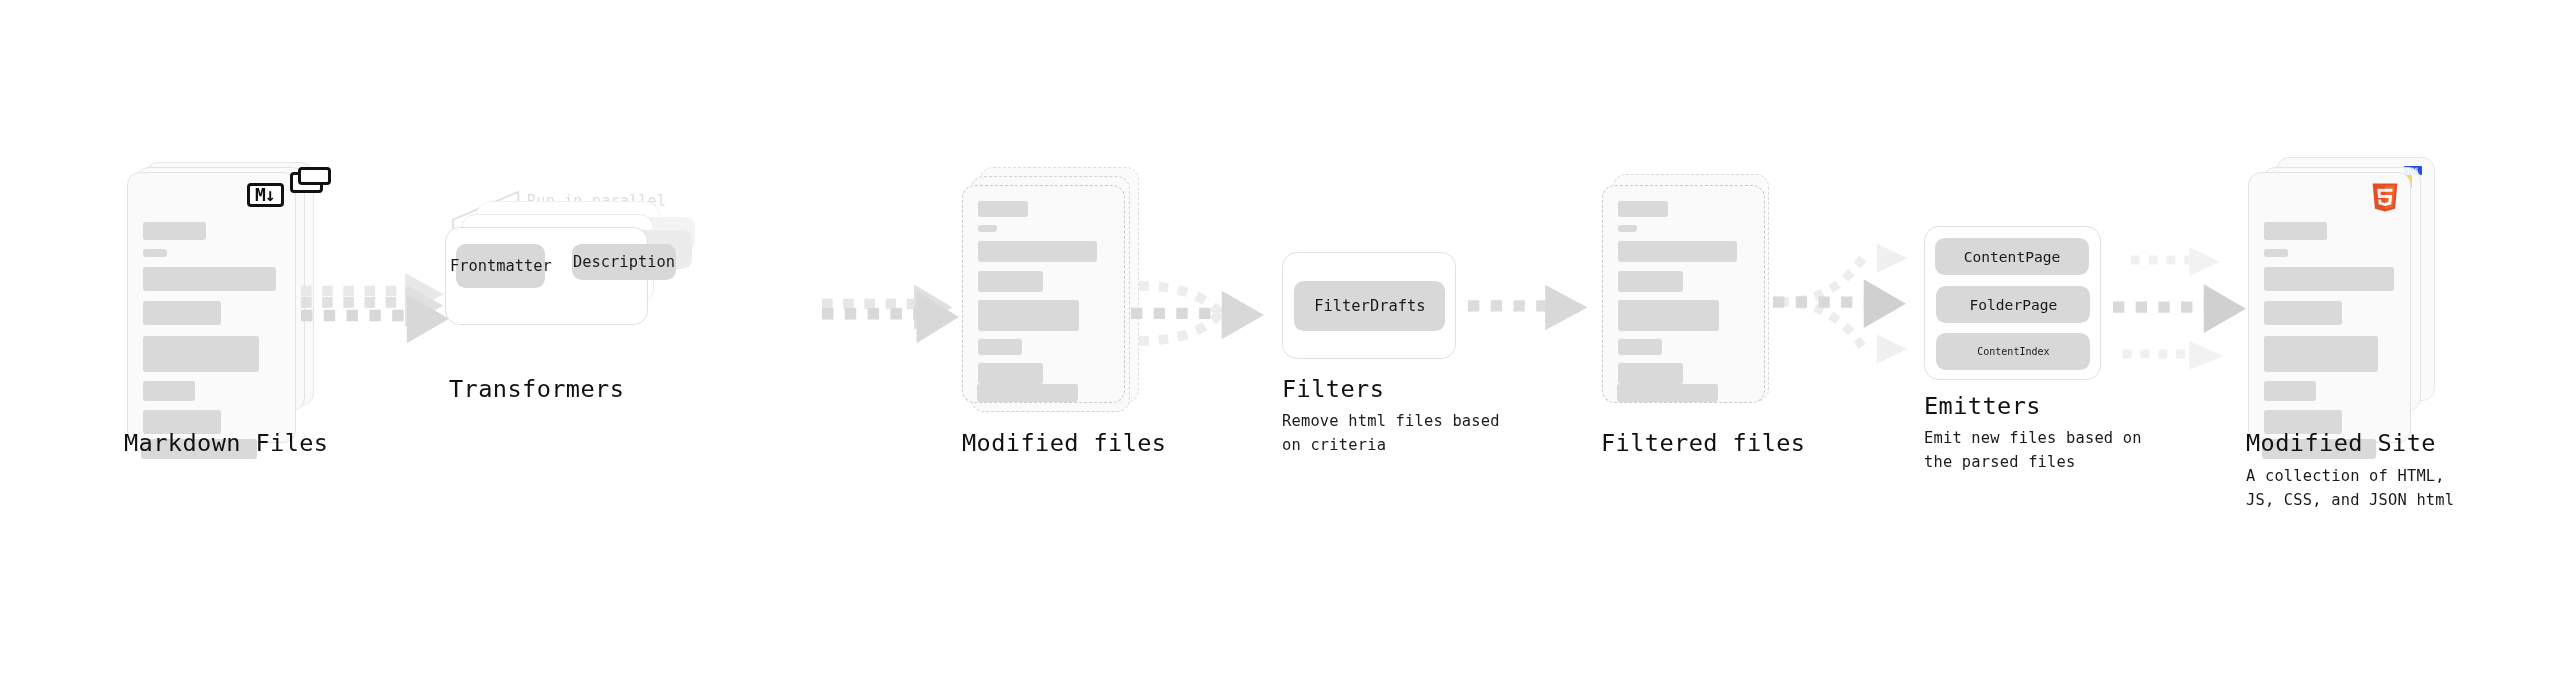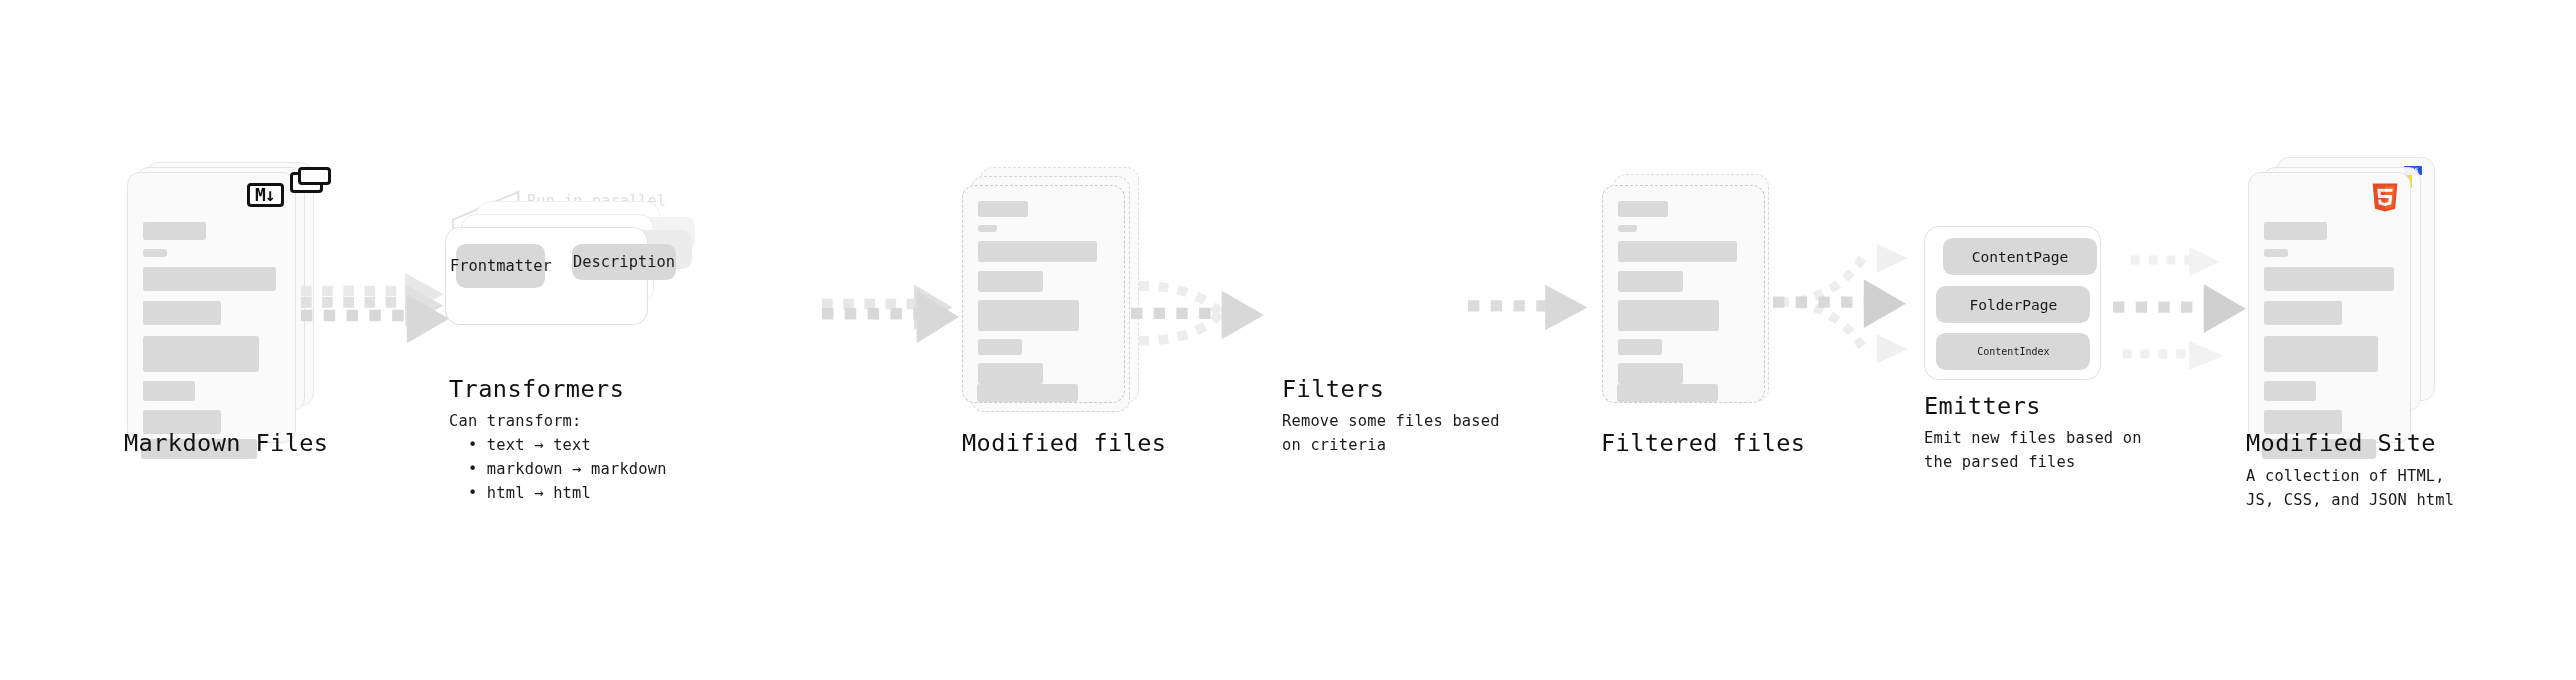--- a/index.html
+++ b/index.html
@@ -146,24 +146,20 @@
     <div class="groupbox" style="left:0px;top:19.5px;width:203px;height:98px;"></div>
     <div class="chip" style="left:11.4px;top:37px;width:89px;height:44px;font-size:15.4px;">
       <span>Frontmatter</span>
     </div>
     <div class="chip" style="left:127px;top:37px;width:104px;height:36px;font-size:15.4px;">
       <span>Description</span>
     </div>
   </div>
 
   <div class="title" style="left:449px;top:375px;">Transformers</div>
-  <div class="subtitle" style="left:449px;top:410px;">Can transform:
-  • text → text
-  • markdown → markdown
-  • html → html</div>
 
   <svg class="conn" style="left:822px;top:260px;" width="163" height="106" viewBox="0 0 200 130">
     <g stroke="#e6e6e6" stroke-width="13" stroke-dasharray="13 13" fill="none">
       <line x1="0" y1="54" x2="120" y2="54"></line>
     </g>
     <polygon points="113,30 160,58 113,86" fill="#e0e0e0"></polygon>
     <g stroke="#d8d8d8" stroke-width="14" stroke-dasharray="14 14" fill="none">
       <line x1="0" y1="66" x2="124" y2="66"></line>
     </g>
     <polygon points="116,38 168,70 116,102" fill="#d8d8d8"></polygon>
@@ -188,22 +184,27 @@
 
   <svg class="conn" style="left:1131px;top:258px;" width="154" height="114" viewBox="0 0 190 140">
     <path d="M 10 34 Q 80 34 110 68" stroke="#ededed" stroke-width="12" stroke-dasharray="12 12" fill="none"></path>
     <path d="M 10 102 Q 80 102 110 68" stroke="#ededed" stroke-width="12" stroke-dasharray="12 12" fill="none"></path>
     <g stroke="#d8d8d8" stroke-width="14" stroke-dasharray="14 14" fill="none">
       <line x1="0" y1="68" x2="118" y2="68"></line>
     </g>
     <polygon points="112,40 164,70 112,100" fill="#d8d8d8"></polygon>
   </svg>
 
+  <div class="groupbox" style="left:1282px;top:252px;width:174px;height:107px;">
+    <div class="chip" style="left:11.4px;top:28px;width:151px;height:50px;font-size:15.4px;">
+      <span>FilterDrafts</span>
+    </div>
+  </div>
   <div class="title" style="left:1282px;top:375px;">Filters</div>
-  <div class="subtitle" style="left:1282px;top:410px;">Remove some files based
+  <div class="subtitle" style="left:1282px;top:410px;">Remove html files based
 on criteria</div>
 
   <svg class="conn" style="left:1468px;top:283px;" width="130" height="57" viewBox="0 0 160 70">
     <g stroke="#dcdcdc" stroke-width="14" stroke-dasharray="14 14" fill="none">
       <line x1="0" y1="28" x2="100" y2="28"></line>
     </g>
     <polygon points="95,2 147,30 95,58" fill="#d8d8d8"></polygon>
   </svg>
 
   <div class="abs" style="left:1602px;top:185px;">
@@ -227,21 +228,21 @@
     <polygon points="128,28 166,46 128,64" fill="#f0f0f0"></polygon>
     <path d="M 8 100 Q 75 100 112 158" stroke="#ededed" stroke-width="11" stroke-dasharray="11 11" fill="none"></path>
     <polygon points="128,140 166,158 128,176" fill="#f0f0f0"></polygon>
     <g stroke="#d8d8d8" stroke-width="14" stroke-dasharray="14 14" fill="none">
       <line x1="0" y1="100" x2="118" y2="100"></line>
     </g>
     <polygon points="112,72 164,102 112,132" fill="#d0d0d0"></polygon>
   </svg>
 
   <div class="groupbox" style="left:1924px;top:226px;width:177px;height:154px;">
-    <div class="chip" style="left:18px;top:11.4px;width:154px;height:37px;font-size:14.6px;">
+    <div class="chip" style="left:10px;top:11.4px;width:154px;height:37px;font-size:14.6px;">
       <span>ContentPage</span>
     </div>
     <div class="chip" style="left:11.4px;top:59px;width:154px;height:37px;font-size:14.6px;">
       <span>FolderPage</span>
     </div>
     <div class="chip" style="left:11.4px;top:106px;width:154px;height:37px;font-size:10px;">
       <span>ContentIndex</span>
     </div>
   </div>
   <div class="title" style="left:1924px;top:392px;">Emitters</div>

